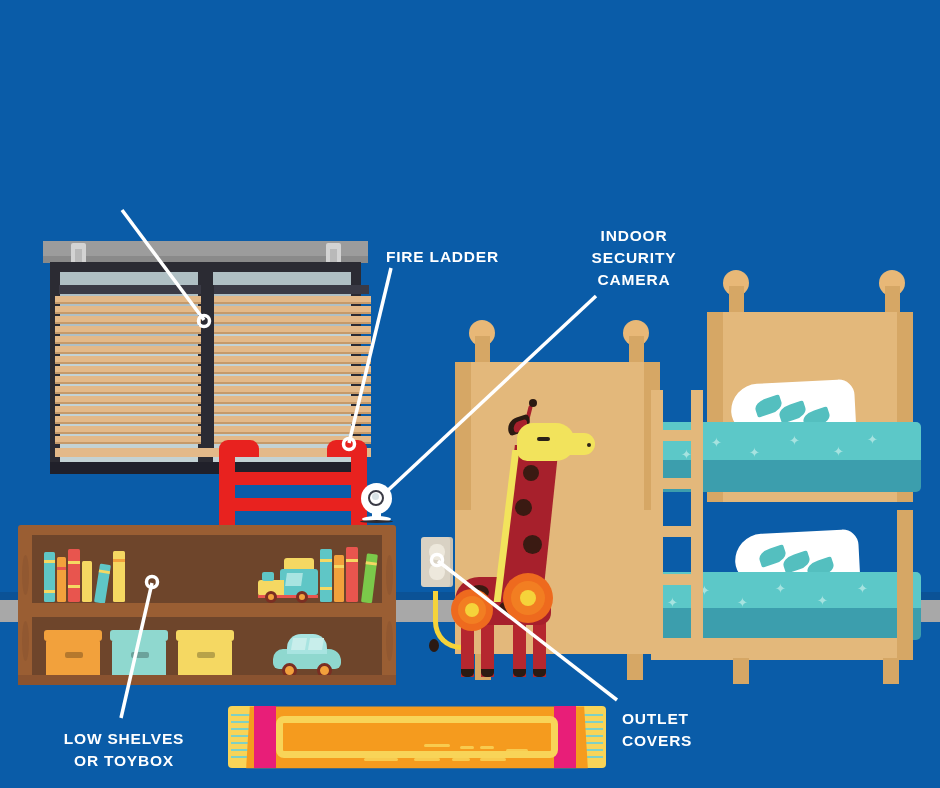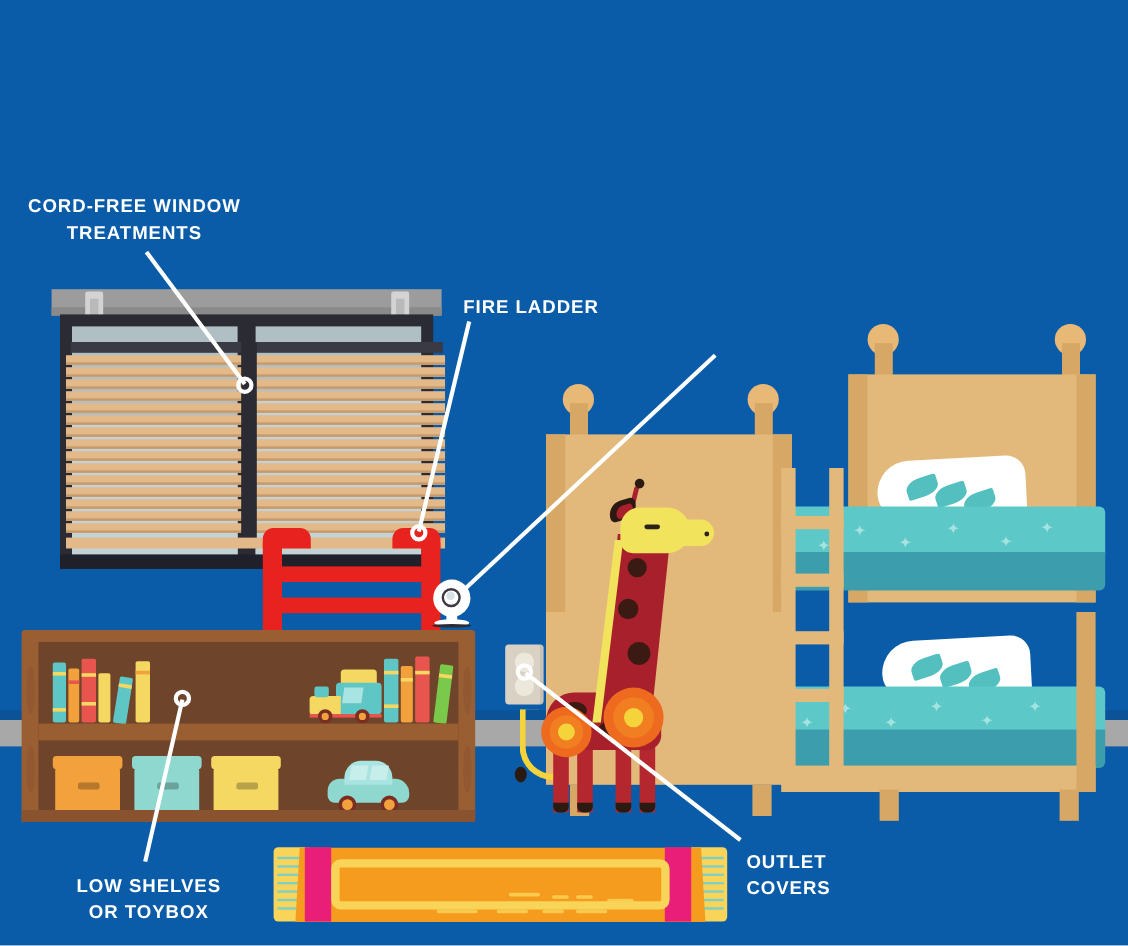--- a/index.html
+++ b/index.html
@@ -456,21 +456,22 @@
 
     <line x1="596" y1="296" x2="384" y2="494" stroke="#ffffff" stroke-width="3.5"></line>
 
     <line x1="121" y1="718" x2="152" y2="583" stroke="#ffffff" stroke-width="3.5"></line>
     <circle cx="152" cy="582" r="5.5" fill="none" stroke="#ffffff" stroke-width="3.5"></circle>
 
     <line x1="617" y1="700" x2="438" y2="561" stroke="#ffffff" stroke-width="3.5"></line>
     <circle cx="437" cy="560" r="5.5" fill="none" stroke="#ffffff" stroke-width="3.5"></circle>
   </svg>
 
-  <div class="label lbl-cordfree">CORD-FREE WINDOW
-TREATMENTS</div>
   <div class="label lbl-fireladder">FIRE LADDER</div>
+  <div class="label lbl-camera">INDOOR
+SECURITY
+CAMERA</div>
   <div class="label lbl-lowshelves">LOW SHELVES
 OR TOYBOX</div>
   <div class="label lbl-outlet">OUTLET
 COVERS</div>
 
 </div>
 
 </body></html>

